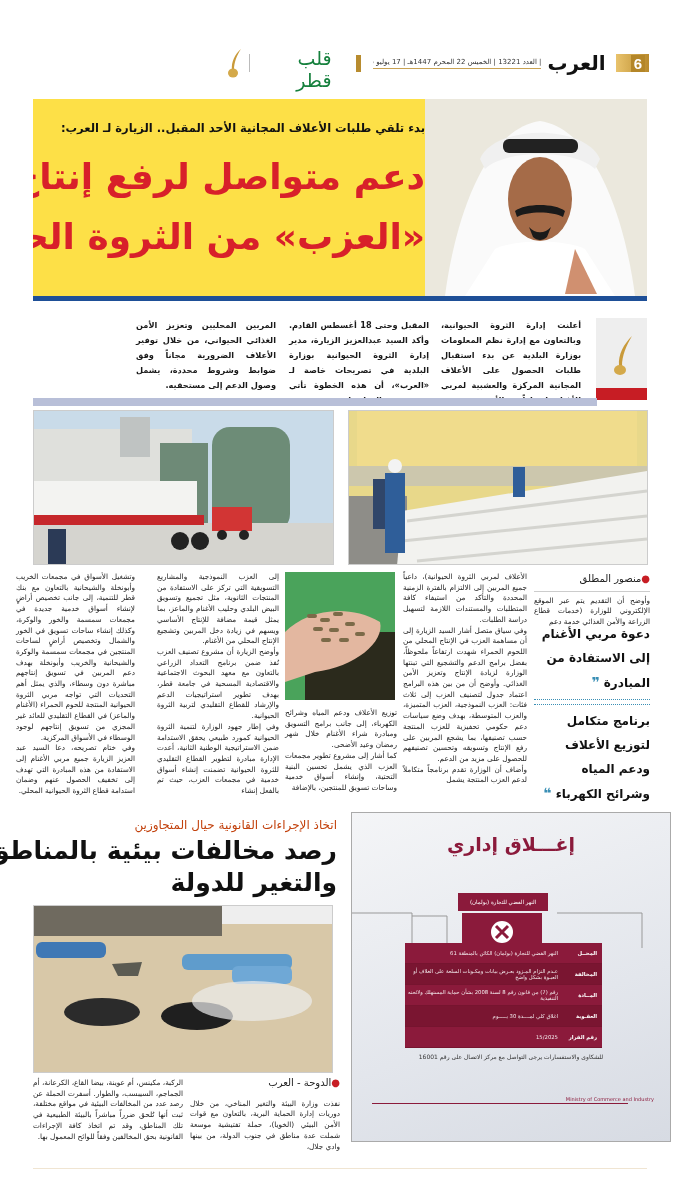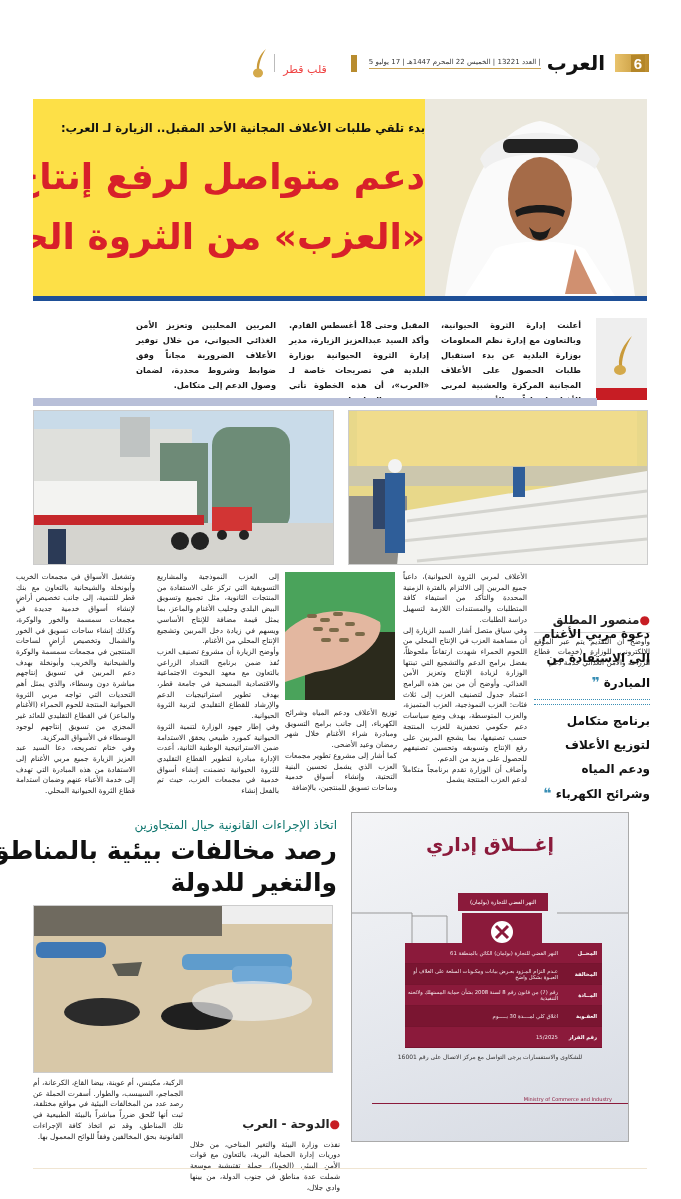--- a/index.html
+++ b/index.html
@@ -6,21 +6,21 @@
   html, body { width: 681px; height: 1199px; background: #ffffff; overflow: hidden; }
   body { font-family: "DejaVu Sans", sans-serif; color: #1a1a1a; position: relative; direction: rtl; }
 
   
   .masthead { position: absolute; top: 50px; left: 225px; width: 424px; height: 26px; display: flex; align-items: center; direction: rtl; }
   .page-num { width: 34px; height: 18px; background: linear-gradient(90deg, #e9c36c, #b98a2c); display: flex; align-items: center; justify-content: flex-start; padding-right: 4px; }
   .page-num span { color: #fff; font-weight: bold; font-size: 15px; font-family: "Liberation Sans", sans-serif; background: #b48628; padding: 0 3px; }
   .logo { margin-right: 10px; font-family: "DejaVu Sans", sans-serif; font-weight: bold; font-size: 20px; color: #111; }
   .issue-line { margin-right: 6px; font-size: 7px; color: #333; border-bottom: 1px solid #c9a252; padding-bottom: 2px; width: 172px; white-space: nowrap; overflow: hidden; }
   .gold-bar { width: 6px; height: 17px; background: #b88c2f; margin-right: 12px; }
-  .section-name { margin-right: 24px; font-size: 11px; color: #ef4444; margin-top: 12px; }
+  .section-name { margin-right: 24px; font-size: 19px; color: #15803d; margin-top: 12px; }
   .section-div { width: 1px; height: 18px; background: #bbb; margin-right: 8px; }
   .quill { width: 18px; height: 30px; margin-right: 6px; position: relative; }
 
   
   .hero { position: absolute; top: 99px; left: 33px; width: 614px; height: 197px; background: #fde047; overflow: hidden; }
   .hero-bottom { position: absolute; top: 296px; left: 33px; width: 614px; height: 5px; background: #1e4f97; }
   .kicker { position: absolute; top: 22px; right: 222px; font-size: 11.5px; font-weight: bold; color: #111; white-space: nowrap; }
   .headline { position: absolute; right: 222px; font-weight: bold; color: #d8202a; font-size: 36px; line-height: 1; white-space: nowrap; letter-spacing: -0.5px; }
   .headline.l1 { top: 60px; }
   .headline.l2 { top: 120px; }
@@ -31,35 +31,35 @@
   .intro-icon-red { position: absolute; top: 388px; left: 596px; width: 51px; height: 12px; background: #c71d24; }
   .intro-col { position: absolute; top: 318px; width: 140px; font-size: 8.2px; line-height: 15px; font-weight: bold; text-align: justify; color: #1a1a1a; }
   .intro-band { position: absolute; top: 398px; left: 33px; width: 564px; height: 8px; background: #b8bfd8; }
 
   
   .photo { position: absolute; overflow: hidden; border: 1px solid #ccc; }
 
   
   .col { position: absolute; font-size: 7.3px; line-height: 10.7px; text-align: justify; color: #222; }
   .col p { margin: 0; }
-  .byline { font-size: 12px; font-weight: bold; color: #222; margin-top: 41px; }
+  .byline { font-size: 10px; font-weight: normal; color: #222; }
   .byline .dot { color: #c71d24; }
 
   .pull { position: absolute; left: 534px; width: 116px; }
   .pull-item { font-size: 12px; font-weight: bold; line-height: 24px; color: #111; text-align: right; }
   .dotted { border-bottom: 1.5px dotted #3a8fb5; margin: 4px 0; }
 
   
-  .story-kicker { position: absolute; top: 818px; right: 344px; font-size: 12px; color: #0f766e; white-space: nowrap; }
+  .story-kicker { position: absolute; top: 818px; right: 344px; font-size: 12px; color: #c2410c; white-space: nowrap; }
   .story-title { position: absolute; right: 344px; font-size: 25px; font-weight: bold; color: #111; white-space: nowrap; line-height: 1; }
   .story-title.t1 { top: 838px; }
   .story-title.t2 { top: 870px; }
 
   
-  .ad { position: absolute; top: 812px; left: 351px; width: 278px; height: 330px; background: linear-gradient(160deg, #f4f5f7 0%, #e3e6ec 60%, #d7dbe3 100%); border: 1px solid #aaa; overflow: hidden; }
+  .ad { position: absolute; top: 812px; left: 351px; width: 320px; height: 330px; background: linear-gradient(160deg, #f4f5f7 0%, #e3e6ec 60%, #d7dbe3 100%); border: 1px solid #aaa; overflow: hidden; }
   .ad-title { position: absolute; top: 20px; width: 100%; text-align: center; font-size: 19px; font-weight: bold; color: #8b1a3b; }
   .ad-shop-label { position: absolute; top: 80px; left: 106px; width: 90px; height: 18px; background: #8b1a3b; color: #fff; font-size: 5.5px; display: flex; align-items: center; justify-content: center; }
   .ad-table { position: absolute; top: 130px; left: 53px; width: 197px; background: #8b1a3b; }
   .ad-row { display: flex; height: 21px; align-items: center; border-bottom: 1px solid #76142f; font-size: 5.3px; color: #fff; }
   .ad-row:nth-child(even) { background: #7a1531; }
   .ad-row .k { width: 40px; padding-right: 5px; font-weight: bold; }
   .ad-row .v { flex: 1; padding-right: 4px; opacity: .9; }
   .ad-contact { position: absolute; top: 240px; width: 100%; text-align: center; font-size: 6px; color: #333; }
   .ad-footer { position: absolute; top: 290px; left: 20px; width: 256px; border-top: 1px solid #8b1a3b; }
   .ad-ministry { position: absolute; top: 283px; right: 16px; font-size: 5px; color: #8b1a3b; direction: ltr; }
@@ -108,21 +108,21 @@
 
 <div class="intro-icon">
   <svg width="51" height="70" viewBox="0 0 51 70">
     <path d="M36 18 C28 26 22 36 23 48 L26 48 C26 38 30 28 36 18Z" fill="#c99a3a"></path>
     <ellipse cx="24" cy="52" rx="6" ry="5" fill="#d4a94a"></ellipse>
   </svg>
 </div>
 <div class="intro-icon-red"></div>
 <p class="intro-col" style="left:441px">أعلنت إدارة الثروة الحيوانية، وبالتعاون مع إدارة نظم المعلومات بوزارة البلدية عن بدء استقبال طلبات الحصول على الأعلاف المجانية المركزة والعشبية لمربي الأغنام، اعتباراً من الأحد</p>
 <p class="intro-col" style="left:289px">المقبل وحتى 18 أغسطس القادم. وأكد السيد عبدالعزيز الزيارة، مدير إدارة الثروة الحيوانية بوزارة البلدية في تصريحات خاصة لـ «العرب»، أن هذه الخطوة تأتي ضمن جهود الوزارة لدعم</p>
-<p class="intro-col" style="left:136px">المربين المحليين وتعزيز الأمن الغذائي الحيواني، من خلال توفير الأعلاف الضرورية مجاناً وفق ضوابط وشروط محددة، لضمان وصول الدعم إلى متكامل.</p>
+<p class="intro-col" style="left:136px">المربين المحليين وتعزيز الأمن الغذائي الحيواني، من خلال توفير الأعلاف الضرورية مجاناً وفق ضوابط وشروط محددة، يشمل وصول الدعم إلى مستحقيه.</p>
 <div class="intro-band"></div>
 
 <div class="photo" style="top:410px;left:33px;width:301px;height:155px;">
   <svg width="301" height="155" viewBox="0 0 301 155">
     <rect width="301" height="155" fill="#c9dbe9"></rect>
     <rect x="0" y="18" width="160" height="90" fill="#dfe0dc"></rect>
     <rect x="88" y="6" width="30" height="40" fill="#bfc3c2"></rect>
     <rect x="128" y="32" width="48" height="90" fill="#6e8a77"></rect>
     <rect x="180" y="16" width="78" height="105" rx="18" fill="#6d8c77"></rect>
     <rect x="0" y="112" width="301" height="43" fill="#d5d4cf"></rect>
@@ -199,21 +199,21 @@
 </div>
 
 <div class="col" style="top:572px;left:157px;width:122px;">
   <p>إلى العزب النموذجية والمشاريع التسويقية التي تركز على الاستفادة من المنتجات الثانوية، مثل تجميع وتسويق البيض البلدي وحليب الأغنام والماعز، بما يمثل قيمة مضافة للإنتاج الأساسي ويسهم في زيادة دخل المربين وتشجيع الإنتاج المحلي من الأغنام.</p>
   <p>وأوضح الزيارة أن مشروع تصنيف العزب نُفذ ضمن برنامج التعداد الزراعي بالتعاون مع معهد البحوث الاجتماعية والاقتصادية المسحية في جامعة قطر، بهدف تطوير استراتيجيات الدعم والإرشاد للقطاع التقليدي لتربية الثروة الحيوانية.</p>
   <p>وفي إطار جهود الوزارة لتنمية الثروة الحيوانية كمورد طبيعي يحقق الاستدامة ضمن الاستراتيجية الوطنية الثانية، أعدت الإدارة مبادرة لتطوير القطاع التقليدي للثروة الحيوانية تضمنت إنشاء أسواق خدمية في مجمعات العزب، حيث تم بالفعل إنشاء</p>
 </div>
 
 <div class="col" style="top:572px;left:16px;width:119px;">
   <p>وتشغيل الأسواق في مجمعات الخريب وأبونخلة والشيحانية بالتعاون مع بنك قطر للتنمية، إلى جانب تخصيص أراضٍ لإنشاء أسواق خدمية جديدة في مجمعات سمسمة والخور والوكرة، وكذلك إنشاء ساحات تسويق في الخور والشمال وتخصيص أراضٍ لساحات المنتجين في مجمعات سمسمة والوكرة والشيحانية والخريب وأبونخلة بهدف دعم المربين في تسويق إنتاجهم مباشرة دون وسطاء، والذي يمثل أهم التحديات التي تواجه مربي الثروة الحيوانية المنتجة للحوم الحمراء (الأغنام والماعز) في القطاع التقليدي للعائد غير المجزي من تسويق إنتاجهم لوجود الوسطاء في الأسواق المركزية.</p>
-  <p>وفي ختام تصريحه، دعا السيد عبد العزيز الزيارة جميع مربي الأغنام إلى الاستفادة من هذه المبادرة التي تهدف إلى خدمة الأعباء عنهم وضمان استدامة قطاع الثروة الحيوانية المحلي.</p>
+  <p>وفي ختام تصريحه، دعا السيد عبد العزيز الزيارة جميع مربي الأغنام إلى الاستفادة من هذه المبادرة التي تهدف إلى تخفيف الحصول عنهم وضمان استدامة قطاع الثروة الحيوانية المحلي.</p>
 </div>
 
 <div class="story-kicker">اتخاذ الإجراءات القانونية حيال المتجاوزين</div>
 <h2 class="story-title t1">رصد مخالفات بيئية بالمناطق</h2>
 <h2 class="story-title t2">والتغير للدولة</h2>
 
 <div class="photo" style="top:905px;left:33px;width:300px;height:168px;">
   <svg width="300" height="168" viewBox="0 0 300 168">
     <rect width="300" height="168" fill="#d8c8a8"></rect>
     <rect x="0" y="0" width="190" height="30" fill="#6f6a5f"></rect>

